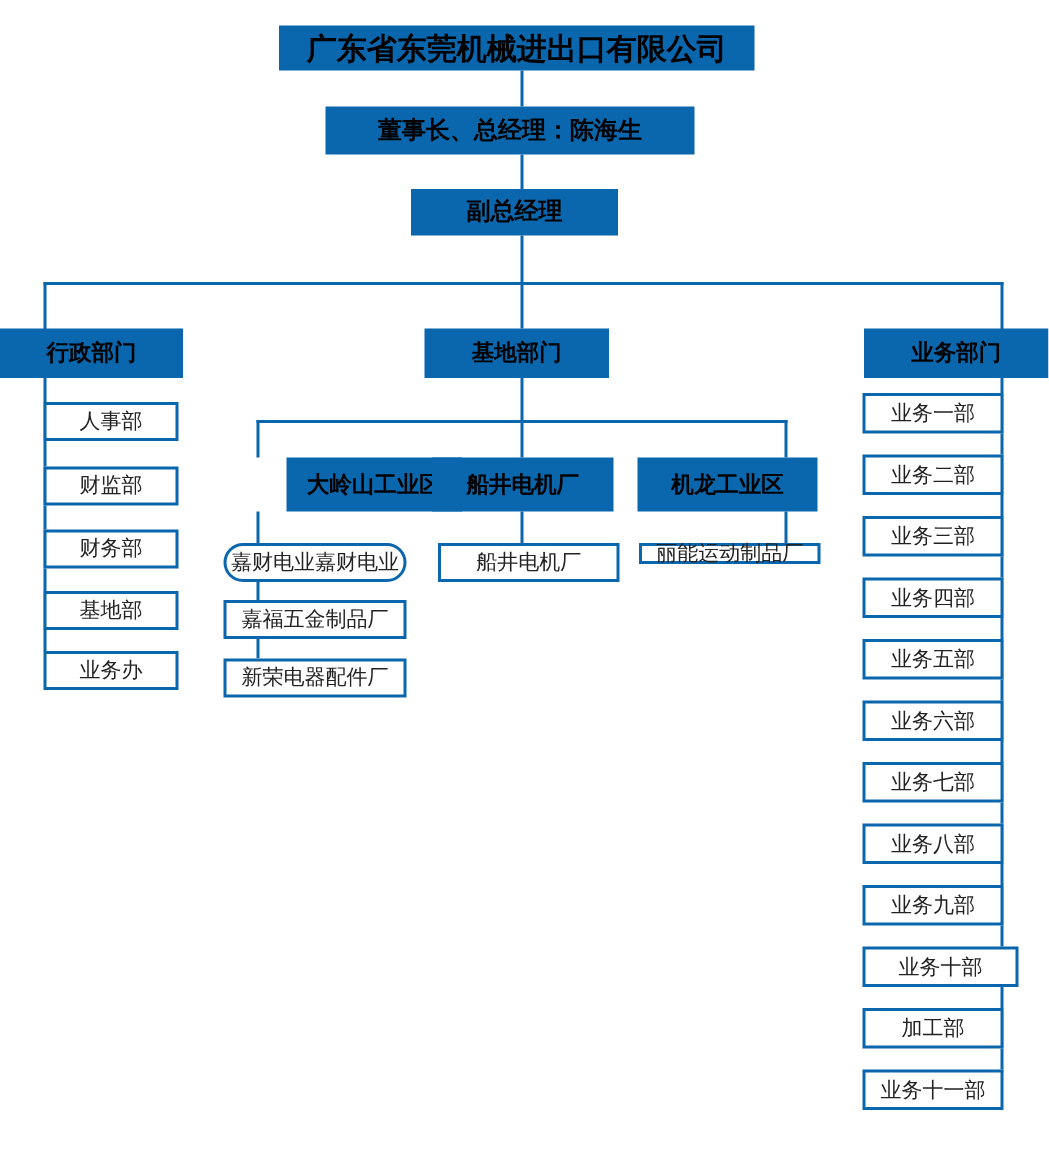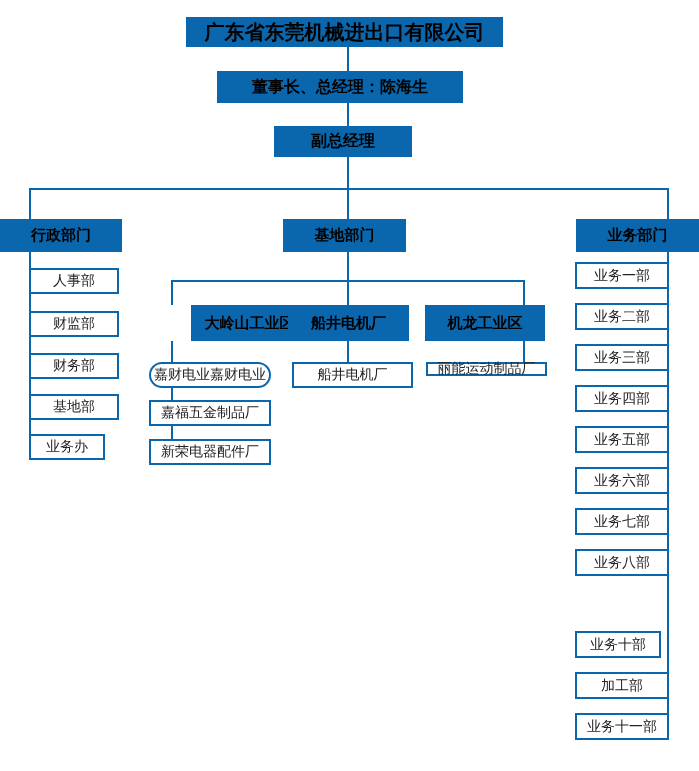--- a/index.html
+++ b/index.html
@@ -61,37 +61,38 @@
   <div class="bx bx-blue fs16" style="left:274px;top:126px;width:138px;height:31px;">副总经理</div>
 
   <div class="bx bx-blue" style="left:0px;top:219px;width:122px;height:33px;">行政部门</div>
   <div class="bx bx-blue" style="left:283px;top:219px;width:123px;height:33px;">基地部门</div>
   <div class="bx bx-blue" style="left:576px;top:219px;width:123px;height:33px;">业务部门</div>
 
   <div class="bx bx-white" style="left:29px;top:268px;width:90px;height:26px;">人事部</div>
   <div class="bx bx-white" style="left:29px;top:311px;width:90px;height:26px;">财监部</div>
   <div class="bx bx-white" style="left:29px;top:353px;width:90px;height:26px;">财务部</div>
   <div class="bx bx-white" style="left:29px;top:394px;width:90px;height:26px;">基地部</div>
-  <div class="bx bx-white" style="left:29px;top:434px;width:76px;height:26px;">业务办</div>
+  <div class="bx bx-white" style="left:29px;top:434px;width:90px;height:26px;">业务办</div>
 
   <div class="bx bx-blue" style="left:152px;top:305px;width:117px;height:36px;margin-left:39px;">大岭山工业区</div>
   <div class="bx bx-blue" style="left:288px;top:305px;width:121px;height:36px;">船井电机厂</div>
   <div class="bx bx-blue" style="left:425px;top:305px;width:120px;height:36px;">机龙工业区</div>
 
   <div class="bx bx-white" style="left:149px;top:362px;width:122px;height:26px;border-radius:13px;">嘉财电业嘉财电业</div>
   <div class="bx bx-white" style="left:149px;top:400px;width:122px;height:26px;">嘉福五金制品厂</div>
   <div class="bx bx-white" style="left:149px;top:439px;width:122px;height:26px;">新荣电器配件厂</div>
   <div class="bx bx-white" style="left:292px;top:362px;width:121px;height:26px;">船井电机厂</div>
   <div class="bx bx-white" style="left:426px;top:362px;width:121px;height:14px;">丽能运动制品厂</div>
 
   <div class="bx bx-white" style="left:575px;top:262px;width:94px;height:27px;">业务一部</div>
   <div class="bx bx-white" style="left:575px;top:303px;width:94px;height:27px;">业务二部</div>
   <div class="bx bx-white" style="left:575px;top:344px;width:94px;height:27px;">业务三部</div>
   <div class="bx bx-white" style="left:575px;top:385px;width:94px;height:27px;">业务四部</div>
   <div class="bx bx-white" style="left:575px;top:426px;width:94px;height:27px;">业务五部</div>
   <div class="bx bx-white" style="left:575px;top:467px;width:94px;height:27px;">业务六部</div>
   <div class="bx bx-white" style="left:575px;top:508px;width:94px;height:27px;">业务七部</div>
   <div class="bx bx-white" style="left:575px;top:549px;width:94px;height:27px;">业务八部</div>
-  <div class="bx bx-white" style="left:575px;top:631px;width:86px;height:27px;text-align:right;">业务十部</div>
+  <div class="bx bx-white" style="left:575px;top:590px;width:94px;height:27px;">业务九部</div>
+  <div class="bx bx-white" style="left:575px;top:631px;width:104px;height:27px;text-align:right;">业务十部</div>
   <div class="bx bx-white" style="left:575px;top:672px;width:94px;height:27px;">加工部</div>
   <div class="bx bx-white" style="left:575px;top:713px;width:94px;height:27px;">业务十一部</div>
 
 </div>
 
 </body></html>

